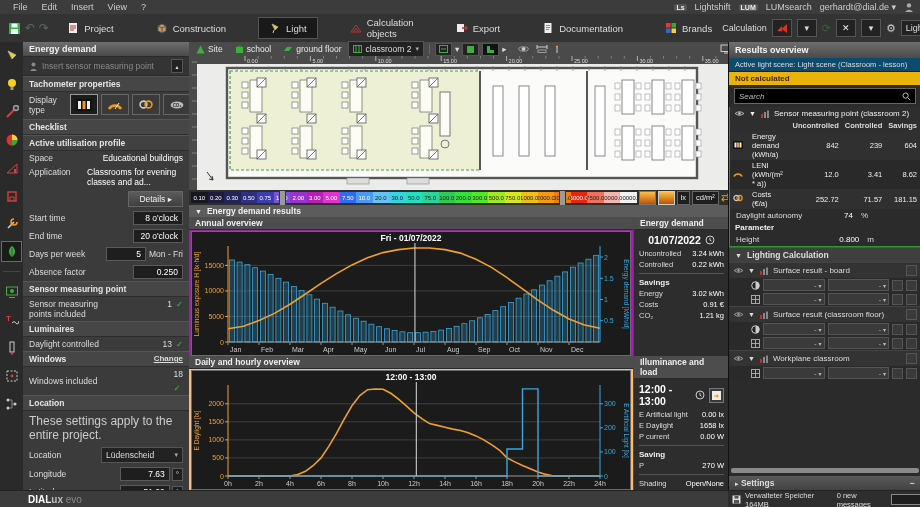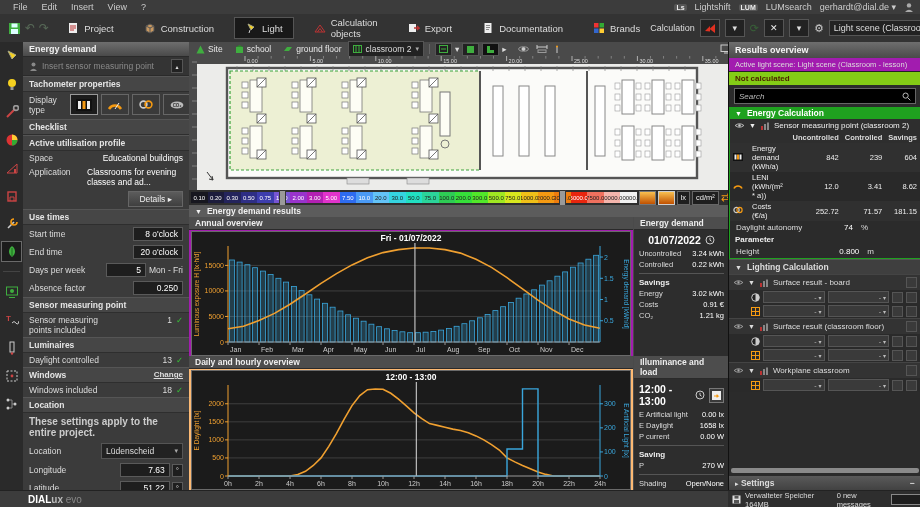--- a/index.html
+++ b/index.html
@@ -27,21 +27,21 @@
   .strip-div{width:17px;border-top:1px solid #444;margin:2px 0;}
   
   #sidepanel{left:23px;top:42px;width:166px;bottom:17px;background:#3b3b3b;overflow:hidden;border-right:1px solid #1d1d1d;}
   .phead{background:linear-gradient(#6e6e6e,#4a4a4a);padding:2px 6px;font-weight:bold;font-size:9px;color:#f0f0f0;border-bottom:1px solid #2a2a2a;}
   .shead{background:#464646;padding:2px 6px;font-weight:bold;font-size:8.5px;color:#e5e5e5;border-top:1px solid #555;border-bottom:1px solid #2e2e2e;display:flex;justify-content:space-between;}
   .row{display:flex;align-items:center;justify-content:space-between;padding:2px 6px;font-size:8.5px;gap:13px;}
   .vbox{background:#1e1e1e;border:1px solid #5a5a5a;color:#fff;text-align:right;padding:1px 4px;min-width:40px;font-size:8.5px;}
   .unit-b{background:#1e1e1e;border:1px solid #5a5a5a;color:#ddd;padding:1px 3px;margin-left:2px;font-size:8px;}
   .check{color:#35c135;font-weight:bold;}
   .link{color:#ddd;text-decoration:underline;font-size:8px;}
-  .note{padding:3px 6px;font-size:10px;color:#ccc;font-weight:bold;}
+  .note{padding:3px 6px;font-size:12px;color:#ccc;}
   .btn{background:linear-gradient(#5c5c5c,#3f3f3f);border:1px solid #666;color:#eee;padding:2px 10px;font-size:8.5px;}
   .disp-btn{width:26px;height:19px;background:#3a3a3a;border:1px solid #666;display:flex;align-items:center;justify-content:center;}
   .disp-btn.sel{background:#1c1c1c;border-color:#999;}
   
   #viewbar{left:189px;top:42px;width:539px;height:14px;background:#4a4a4a;display:flex;align-items:center;gap:3px;padding:0 4px;border-bottom:1px solid #2a2a2a;font-size:8.5px;}
   .vb-item{display:flex;align-items:center;gap:3px;padding:0 3px;color:#e8e8e8;}
   #canvas{left:189px;top:56px;width:539px;height:134px;background:#ececea;}
   #hruler{position:absolute;left:8px;top:0;right:0;height:8px;background:#4a4a4a;color:#ddd;font-size:6px;}
   #vruler{position:absolute;left:0;top:0;width:8px;bottom:0;background:#4a4a4a;}
   #plan{position:absolute;left:8px;top:8px;}
@@ -63,22 +63,22 @@
   #epanel{left:633px;top:217px;width:95px;height:139px;background:#2d2d2d;border-left:1px solid #4a4a4a;}
   #ipanel{left:633px;top:356px;width:95px;height:134px;background:#2d2d2d;border-left:1px solid #4a4a4a;}
   .kv-row{display:flex;justify-content:space-between;padding:1px 5px;font-size:7.5px;}
   .kv-row .kv-value{color:#fff;}
   .big-date{font-size:10.5px;font-weight:bold;color:#fff;padding:4px 5px 2px;display:flex;align-items:center;gap:4px;justify-content:center;}
   .hr{border-top:1px solid #555;margin:3px 5px;}
   .bold-row{font-weight:bold;padding:1px 5px;font-size:8px;color:#eee;}
   
   #rightpanel{left:728px;top:42px;width:192px;bottom:17px;background:#2b2b2b;border-left:1px solid #111;display:flex;flex-direction:column;}
   #rp-title{background:linear-gradient(#6e6e6e,#4a4a4a);font-weight:bold;padding:3px 6px;font-size:9px;color:#f5f5f5;}
-  #rp-scene{background:#a21caf;padding:2px 6px;font-size:7.5px;color:#ddd;border-bottom:1px solid #222;}
-  #rp-status{background:#84cc16;color:#4d2400;font-weight:bold;padding:2px 6px;font-size:8px;}
+  #rp-scene{background:#0c4a6e;padding:2px 6px;font-size:7.5px;color:#ddd;border-bottom:1px solid #222;}
+  #rp-status{background:#eab308;color:#4d2400;font-weight:bold;padding:2px 6px;font-size:8px;}
   #rp-search{padding:3px 5px;}
   #rp-search .sbox{background:#000000;border:1px solid #666;display:flex;align-items:center;justify-content:space-between;padding:1px 4px;color:#bbb;font-style:italic;font-size:8px;height:12px;}
   .green-bar{background:#1fa11f;color:#fff;font-weight:bold;padding:1px 6px;font-size:8.5px;display:flex;gap:5px;align-items:center;}
   .tree-row{display:flex;align-items:center;gap:4px;padding:2px 4px;background:#2e2e2e;font-size:8px;color:#eee;}
   #energy-box{border:1px solid #1fa11f;border-top:none;}
   .rtable{width:100%;border-collapse:collapse;font-size:7.5px;}
   .rtable th{font-weight:bold;color:#ddd;text-align:right;padding:1px 3px;font-size:7.5px;}
   .rtable td{padding:1px 3px;color:#eee;}
   .rtable td.num{text-align:right;}
   .rtable tr:nth-child(odd){background:#303030;}
@@ -127,21 +127,21 @@
     <span class="ic">
         <svg width="13" height="13" viewBox="0 0 13 13">
           <rect x="1" y="1" width="11" height="11" fill="#3fae3f"></rect>
           <rect x="3.5" y="1.5" width="6" height="4" fill="#dff"></rect>
           <rect x="3" y="7" width="7" height="5" fill="#dff"></rect>
         </svg>
       </span>
     <span class="ghost" style="color:#9c9;font-size:12px;">↶</span>
     <span class="ghost" style="color:#9c9;font-size:12px;">↷</span>
   </div>
-  <div id="mode-tabs" style="display:flex;align-items:center;gap:10px;">
+  <div id="mode-tabs" style="display:flex;align-items:center;gap:22px;">
       <span class="tab">
         <span class="ic">
           <svg width="12" height="12" viewBox="0 0 12 12">
             <rect x="2" y="1" width="8" height="10" fill="#eee"></rect>
             <path d="M3 4h6M3 6h6M3 8h4" stroke="#b33"></path>
           </svg>
         </span>
         <span>Project</span>
       </span>
       <span class="tab">
@@ -367,23 +367,20 @@
       <span>Space</span>
       <span style="color:#fff;">Educational buildings</span>
     </div>
   <div class="row" style="align-items:flex-start;">
       <span>Application</span>
       <span style="color:#fff;max-width:96px;text-align:left;">Classrooms for evening classes and ad...</span>
     </div>
   <div class="row" style="justify-content:flex-end;">
       <span class="btn"><span>Details</span> ▸</span>
     </div>
-  <div class="shead">
-      <span>Use times</span>
-    </div>
   <div class="row">
       <span>Start time</span>
       <span class="vbox">8 o'clock</span>
     </div>
   <div class="row">
       <span>End time</span>
       <span class="vbox">20 o'clock</span>
     </div>
   <div class="row">
       <span>Days per week</span>
@@ -415,21 +412,21 @@
         <span>13</span>
         <span class="check">✓</span>
       </span>
     </div>
   <div class="shead">
       <span>Windows</span>
       <span class="link">Change</span>
     </div>
   <div class="row">
       <span>Windows included</span>
-      <span style="display:flex;gap:4px;">
+      <span style="display:flex;gap:4px;flex-direction:column;">
         <span>18</span>
         <span class="check">✓</span>
       </span>
     </div>
   <div class="shead">
       <span>Location</span>
     </div>
   <div class="note">These settings apply to the entire project.</div>
   <div class="row">
       <span>Location</span>
@@ -1067,24 +1064,20 @@
       <div class="sbox">
     <span>Search</span>
     <span class="ic">
           <svg width="9" height="9" viewBox="0 0 9 9">
             <circle cx="3.6" cy="3.6" r="2.6" fill="none" stroke="#bbb"></circle>
             <line x1="5.6" y1="5.6" x2="8.3" y2="8.3" stroke="#bbb"></line>
           </svg>
         </span>
       </div>
     </div>
-  <div class="green-bar">
-      <span style="font-size:7px;">▼</span>
-      <span>Energy Calculation</span>
-    </div>
   <div id="energy-box">
     <div class="tree-row">
       <span class="ic">
           <svg width="11" height="7" viewBox="0 0 12 8">
             <path d="M1 4 Q6 0 11 4 Q6 8 1 4Z" fill="none" stroke="#ccc"></path>
             <circle cx="6" cy="4" r="1.4" fill="#ccc"></circle>
           </svg>
         </span>
       <span style="font-size:7px;">▼</span>
       <span class="ic">

